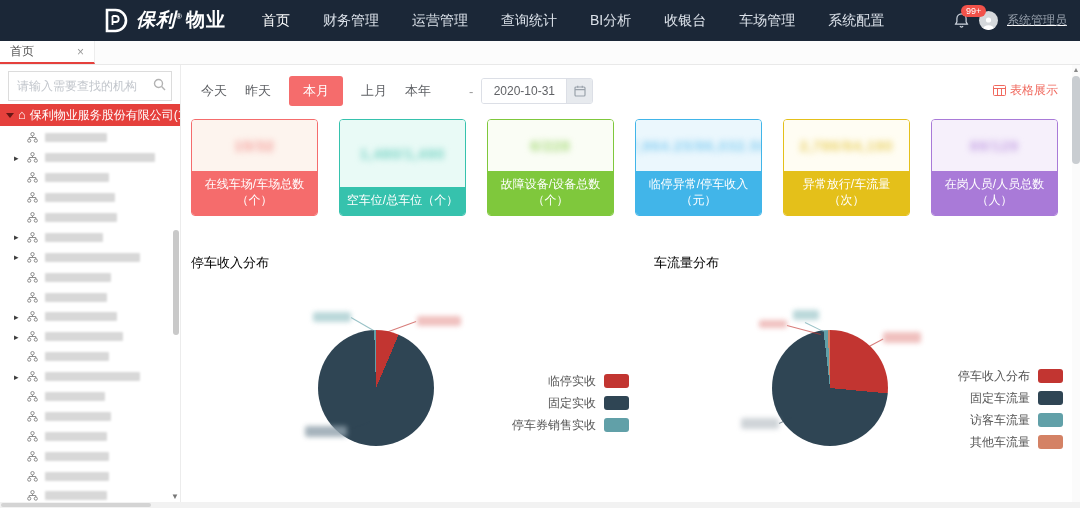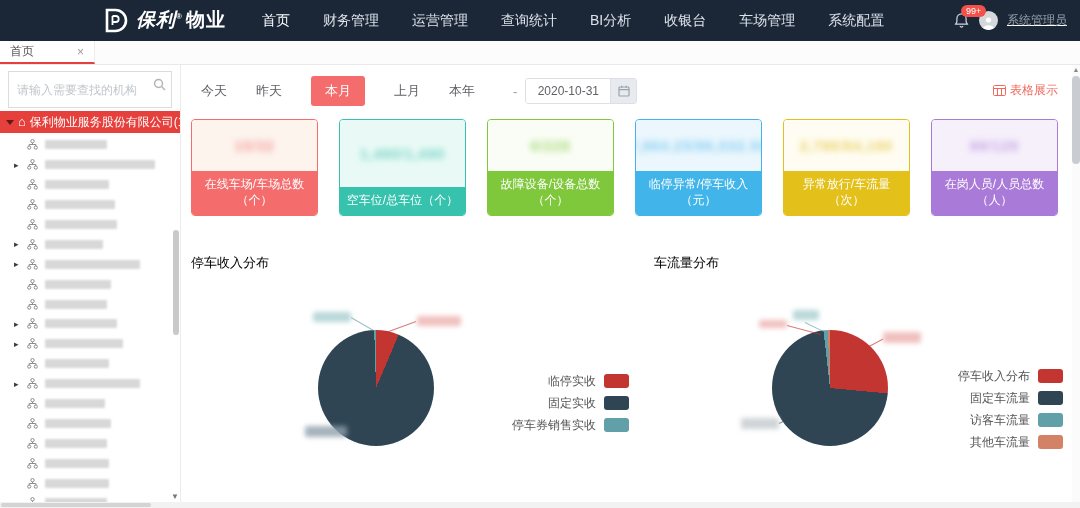--- a/index.html
+++ b/index.html
@@ -25,21 +25,21 @@
   .user { color:#97a0ac; font-size:12px; }
   
   .tabbar { height:24px; background:#fcfcfc; border-bottom:1px solid #e9e9e9; display:flex; }
   .tab { width:95px; background:#fff; border-right:1px solid #ededed; border-bottom:2px solid #e5403c;
          display:flex; align-items:center; justify-content:space-between; padding:0 10px; font-size:12px; color:#555; cursor:pointer; }
   .tab-close { color:#9a9a9a; font-size:12px; cursor:pointer; }
   
   .layout { display:flex; height:437px; }
   .sidebar { width:181px; border-right:1px solid #ececec; position:relative; overflow:hidden; background:#fff; flex:none; }
   .search-wrap { margin:6px 8px 3px; position:relative; }
-  .search-input { width:100%; height:37px; border:1px solid #dcdcdc; border-radius:0; padding:0 24px 0 8px; font-size:12px; color:#333; outline:none; }
+  .search-input { width:100%; height:30px; border:1px solid #dcdcdc; border-radius:0; padding:0 24px 0 8px; font-size:12px; color:#333; outline:none; }
   .search-input::placeholder { color:#c2c6cc; }
   .search-icon { position:absolute; right:6px; top:6px; }
   .tree-root { height:22px; background:#e5403c; color:#fff; font-size:12px; display:flex; align-items:center;
                white-space:nowrap; overflow:hidden; padding-left:6px; gap:4px; margin-top:3px; cursor:pointer; }
   .root-caret { width:0; height:0; border-left:4px solid transparent; border-right:4px solid transparent; border-top:5px solid rgba(60,10,10,.75); flex:none; }
   .root-home { font-size:13px; line-height:12px; }
   .tree { margin-top:2px; }
   .tree-row { height:19.9px; display:flex; align-items:center; padding-left:14px; cursor:pointer; }
   .tree-caret { width:13px; color:#3c3c3c; font-size:9px; flex:none; }
   .tree-icon { margin-right:7px; flex:none; display:flex; }
@@ -376,21 +376,21 @@
           <span class="tree-caret"></span>
         </div>
       </div>
     <div class="sb-thumb"></div>
     <div class="sb-arrow">▼</div>
   </div>
 
   <div class="main">
 
     <div class="filterbar">
-      <span id="quick-filters" style="display:flex;gap:29px;align-items:center;">
+      <span id="quick-filters" style="display:flex;gap:18px;align-items:center;">
           <span class="qbtn">今天</span>
           <span class="qbtn">昨天</span>
           <span class="qbtn active">本月</span>
           <span class="qbtn">上月</span>
           <span class="qbtn">本年</span>
         </span>
       <span class="dates">
         <span class="date-sep">-</span>
         <span class="date-field">
           <input class="date-text" readonly="" value="2020-10-31" style="">

